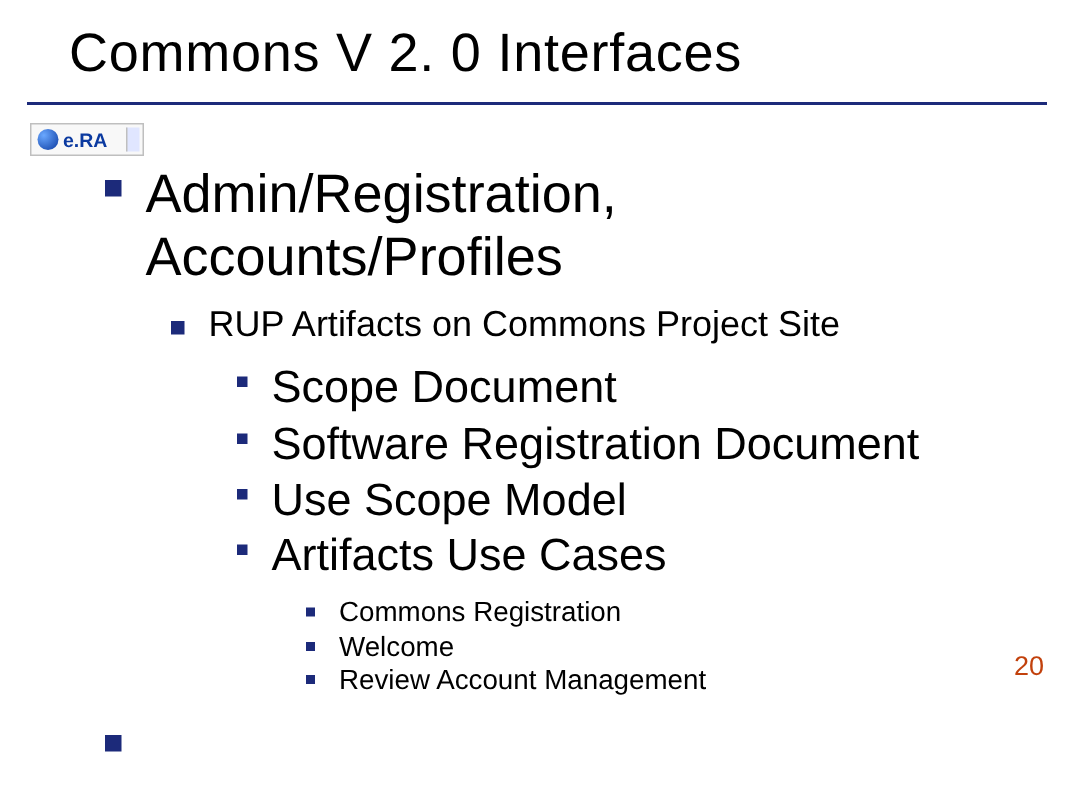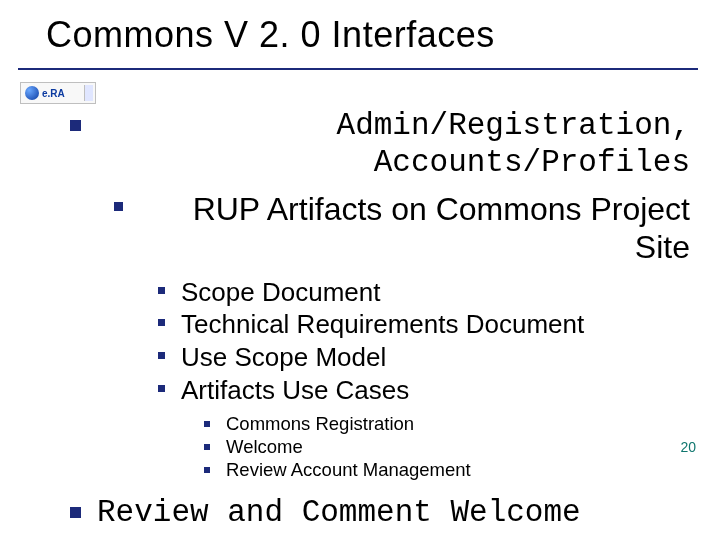--- a/index.html
+++ b/index.html
@@ -11,21 +11,20 @@
     font-family: Verdana, Geneva, sans-serif;
     color: #000000;
     overflow: hidden;
     position: relative;
   }
   .slide {
     position: relative;
     width: 720px;
     height: 465px;
     box-sizing: border-box;
-    text-align: right;
   }
   .title {
     position: absolute;
     top: 14px;
     left: 46px;
     font-size: 36px;
     font-weight: 400;
     letter-spacing: 0.5px;
   }
   .underline {
@@ -51,21 +50,21 @@
     padding-left: 4px;
   }
   .logo-circle {
     width: 14px;
     height: 14px;
     border-radius: 50%;
     background: radial-gradient(circle at 30% 30%, #6aa8ff, #0b3aa0);
     margin-right: 3px;
   }
   .logo-text {
-    font-size: 10px;
+    font-size: 13px;
     font-weight: bold;
     color: #0b3aa0;
   }
   .logo-bar {
     position: absolute;
     right: 2px;
     top: 2px;
     bottom: 2px;
     width: 8px;
     background: #e0e6ff;
@@ -89,34 +88,34 @@
     height: 10px;
     background: #1c2a7a;
     flex: 0 0 auto;
     margin-right: 16px;
   }
   .sq.s1 { width: 11px; height: 11px; margin-top: 12px; }
   .sq.s2 { width: 9px; height: 9px; margin-top: 11px; }
   .sq.s3 { width: 7px; height: 7px; margin-top: 10px; }
   .sq.s4 { width: 6px; height: 6px; margin-top: 8px; }
 
-  .l1 { font-size: 31px; margin-bottom: 10px; font-family: Liberation Mono, monospace; }
-  .l2 { font-size: 32px; margin-left: 44px; margin-bottom: 10px; }
-  .l3 { font-size: 26px; margin-left: 88px; margin-bottom: 2px; }
+  .l1 { font-size: 36px; margin-bottom: 10px; }
+  .l2 { font-size: 24px; margin-left: 44px; margin-bottom: 10px; }
+  .l3 { font-size: 30px; margin-left: 88px; margin-bottom: 2px; }
   .l4 { font-size: 18.5px; margin-left: 134px; margin-bottom: 1px; }
 
   .group-artifacts { margin-top: 4px; margin-bottom: 8px; }
   .group-cases { margin-top: 6px; margin-bottom: 14px; }
 
   .page-number {
     position: absolute;
     bottom: 10px;
     right: 24px;
-    font-size: 14px;
-    color: #0f766e;
+    font-size: 18px;
+    color: #c2410c;
   }
 </style>
 </head>
 <body>
 
 <div class="slide">
 
   <div class="title">Commons V 2. 0 Interfaces</div>
   <div class="underline"></div>
 
@@ -138,21 +137,21 @@
       <div>RUP Artifacts on Commons Project Site</div>
     </div>
 
     <div class="group-artifacts">
       <div class="row l3">
         <div class="sq s3"></div>
         <div>Scope Document</div>
       </div>
       <div class="row l3">
         <div class="sq s3"></div>
-        <div>Technical Requirements Document</div>
+        <div>Software Registration Document</div>
       </div>
       <div class="row l3">
         <div class="sq s3"></div>
         <div>Use Scope Model</div>
       </div>
       <div class="row l3">
         <div class="sq s3"></div>
         <div>Artifacts Use Cases</div>
       </div>
     </div>
@@ -167,19 +166,18 @@
         <div>Welcome</div>
       </div>
       <div class="row l4">
         <div class="sq s4"></div>
         <div>Review Account Management</div>
       </div>
     </div>
 
     <div class="row l1">
       <div class="sq s1"></div>
-      <div>Review and Comment Welcome</div>
     </div>
 
   </div>
 
   <div class="page-number">20</div>
 </div>
 
 </body></html>

